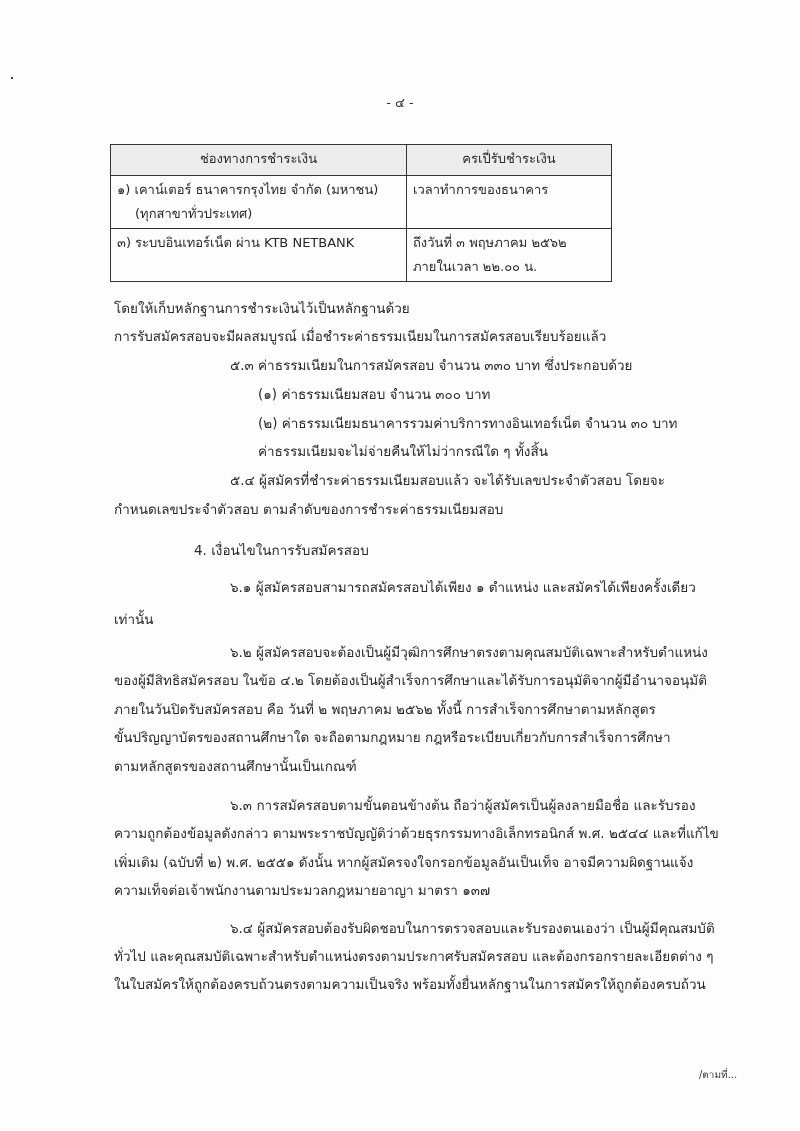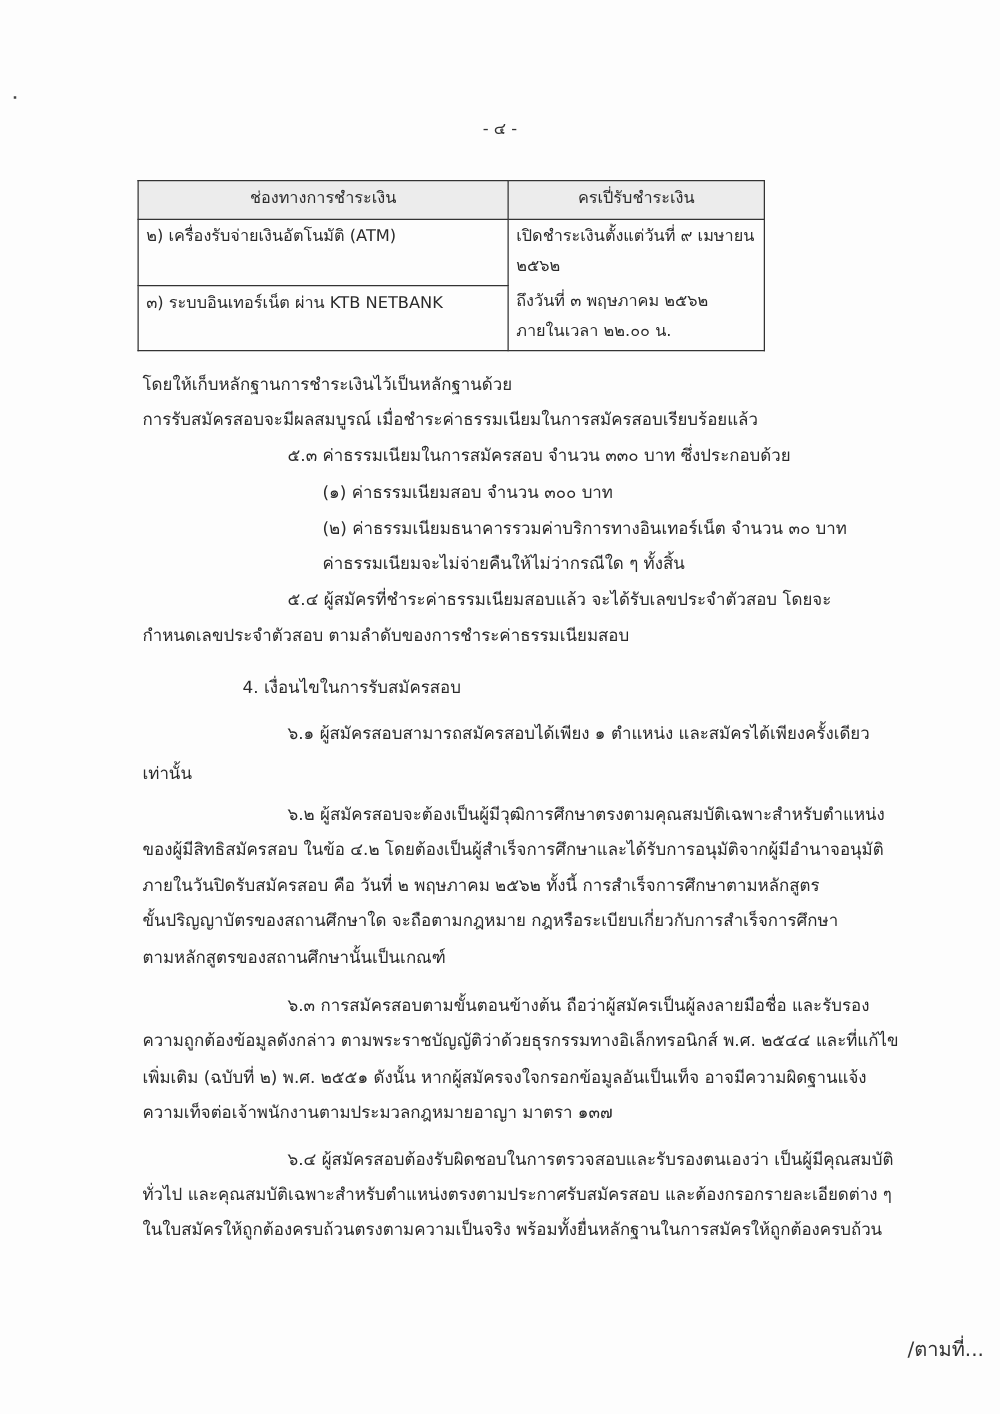--- a/index.html
+++ b/index.html
@@ -11,37 +11,40 @@
   .dot { position:absolute; left:11px; top:77px; width:2px; height:2px; background:#444; }
   table.pay {
     position:absolute; left:110px; top:144px; width:502px; border-collapse:collapse; font-size:13px;
   }
   table.pay td, table.pay th { border:1.3px solid #333; padding:2px 6px; vertical-align:top; line-height:24px; font-weight:normal; }
   table.pay th { background:#ececec; text-align:center; height:26px; }
   table.pay td.c1 { width:283px; }
   .line { position:absolute; left:0; white-space:nowrap; line-height:20px; font-size:13.5px; }
   .bold { font-weight:normal; }
   .ind0 { left:114px; }
-  .footer { position:absolute; top:1067px; left:726px; font-size:16px; color:#333; }
+  .footer { position:absolute; top:1067px; left:699px; font-size:10px; color:#333; }
 </style>
 </head>
 <body>
 
 <div class="dot"></div>
 <div class="page-num">- ๔ -</div>
 
 <table class="pay">
   <tbody>
       <tr>
     <th>ช่องทางการชำระเงิน</th>
     <th>ครเปี่รับชำระเงิน</th>
   </tr>
   <tr>
-    <td class="c1">๒) เครื่องรับจ่ายเงินอัตโนมัติ (ATM)</td>
-    <td style="border-bottom:none">เปิดชำระเงินตั้งแต่วันที่ ๙ เมษายน ๒๕๖๒</td>
+    <td class="c1">
+      <div>๑) เคาน์เตอร์ ธนาคารกรุงไทย จำกัด (มหาชน)</div>
+      <div style="padding-left:18px">(ทุกสาขาทั่วประเทศ)</div>
+    </td>
+    <td>เวลาทำการของธนาคาร</td>
   </tr>
   <tr>
     <td class="c1">๓) ระบบอินเทอร์เน็ต ผ่าน KTB NETBANK</td>
     <td style="border-top:none">ถึงวันที่ ๓ พฤษภาคม ๒๕๖๒ ภายในเวลา ๒๒.๐๐ น.</td>
   </tr>
 </tbody>
   </table>
 
 <div class="line ind0" style="top:298px">โดยให้เก็บหลักฐานการชำระเงินไว้เป็นหลักฐานด้วย</div>
 <div class="line ind0 bold" style="top:326px">การรับสมัครสอบจะมีผลสมบูรณ์ เมื่อชำระค่าธรรมเนียมในการสมัครสอบเรียบร้อยแล้ว</div>

